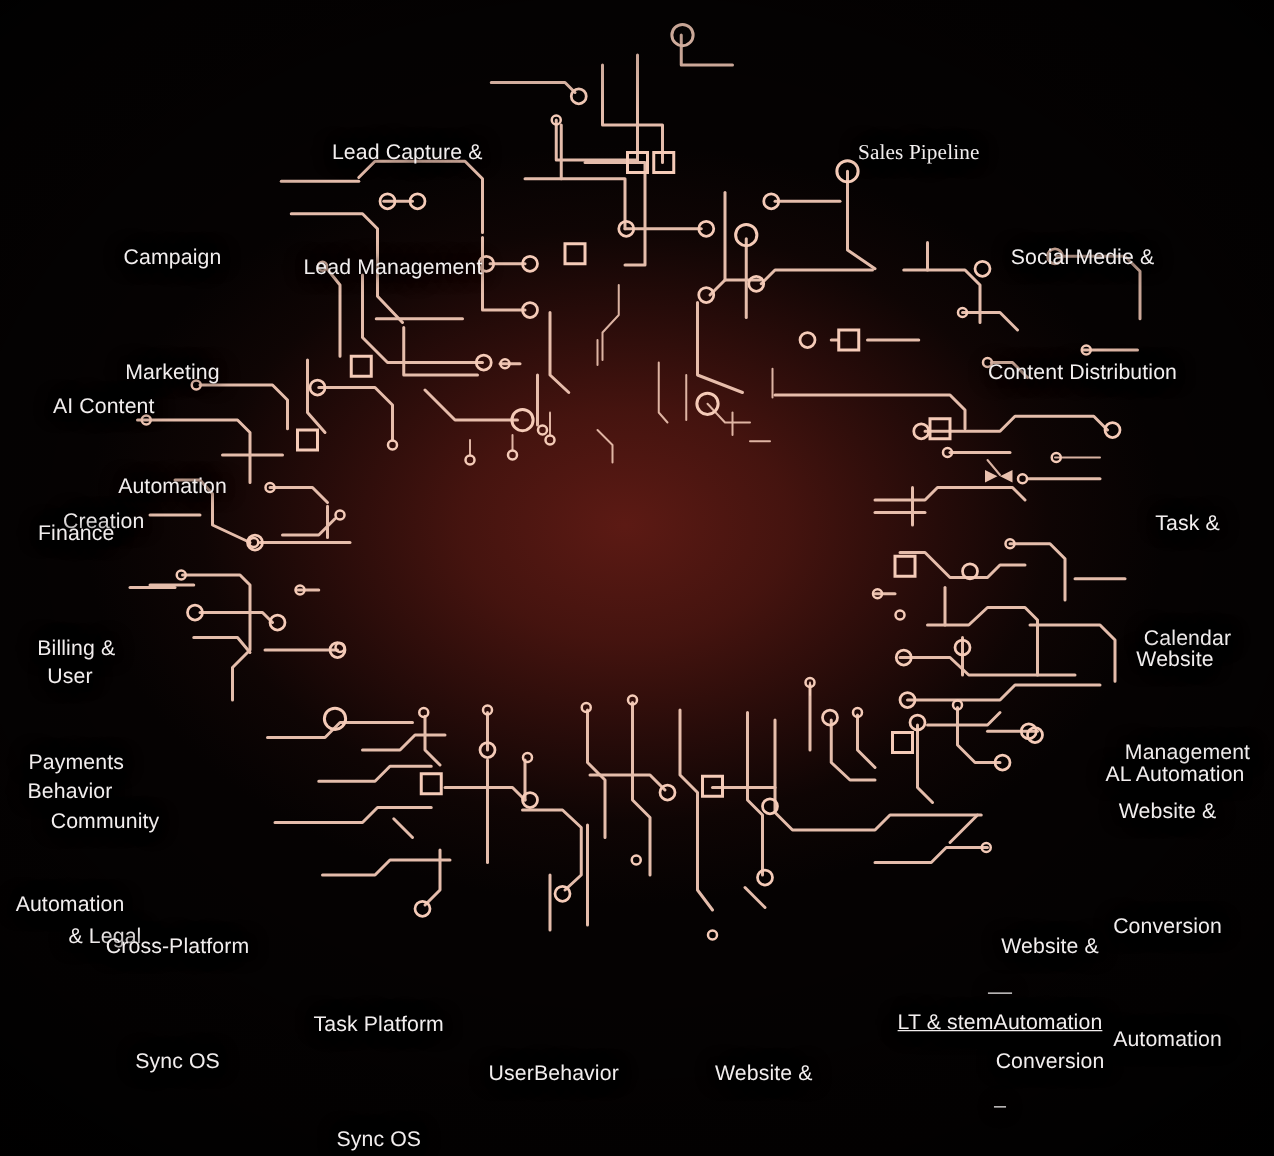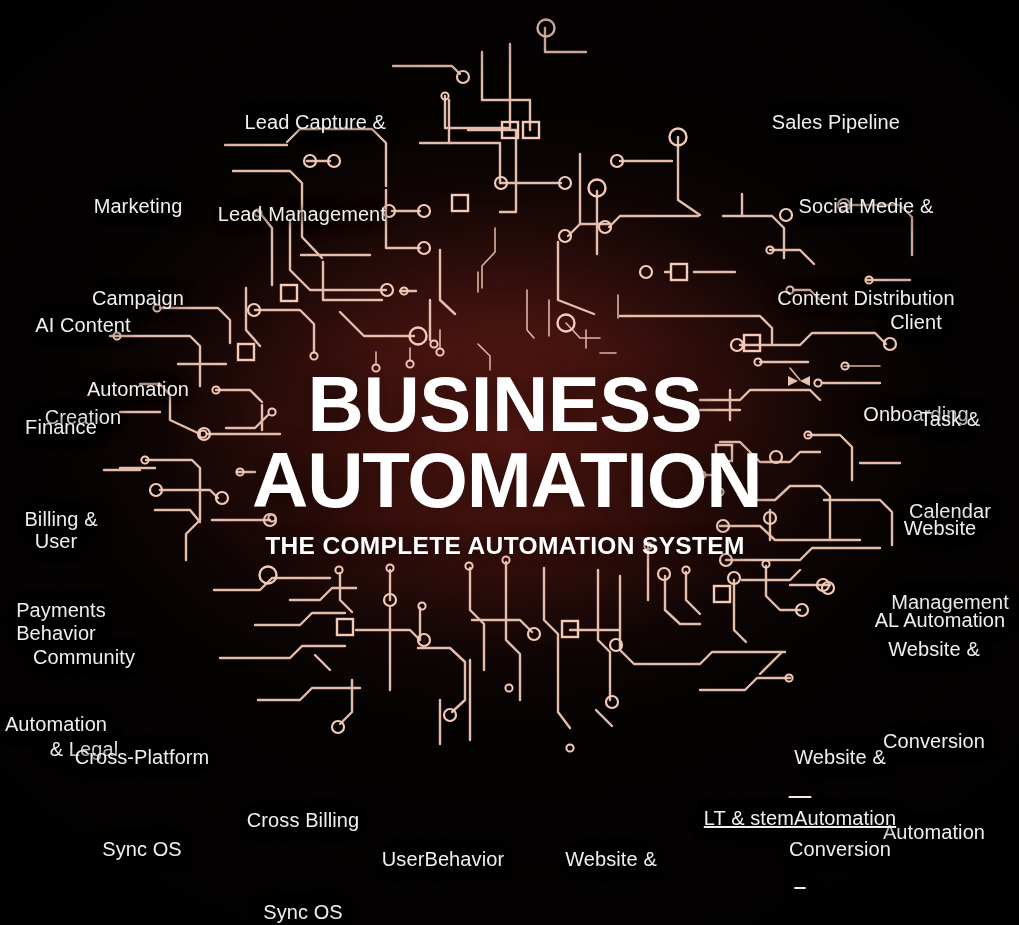--- a/index.html
+++ b/index.html
@@ -46,27 +46,27 @@
   #circuit {
     position: absolute;
     left: 0; top: 0;
     width: 1019px; height: 925px;
   }
 
   
   .label {
     position: absolute;
     color: #f2eeee;
-    font-size: 20px;
+    font-size: 17px;
     line-height: 30.5px;
     letter-spacing: 0.1px;
     white-space: pre;
     text-shadow: 0 0 7px rgba(0,0,0,0.95), 0 0 16px rgba(0,0,0,0.7);
   }
-  .label.ta-left   { text-align: right; }
+  .label.ta-left   { text-align: center; font-family: Liberation Serif, serif; }
   .label.ta-right  { text-align: right; }
   .label.ta-center { text-align: center; }
 
   
   #hero {
     position: absolute;
     left: 252px;
     top: 366px;
     width: 506px;
     text-align: center;
@@ -352,55 +352,46 @@
       <use href="#pad-sm" x="766" y="564"></use>
       <use href="#pad-md" x="802" y="610"></use>
       <use href="#pad-md" x="823" y="585"></use>
       <use href="#pad-sm" x="789" y="678"></use>
       <use href="#pad-sm" x="509" y="688"></use>
     </g>
   </svg>
 
   <div id="vignette"></div>
 
-  <div id="hero">
-    <div class="hero-line line1">BUSINESS</div>
-    <div class="hero-line line2">AUTOMATION</div>
-    <div class="hero-sub">THE COMPLETE AUTOMATION SYSTEM</div>
-  </div>
 
   <div class="label ta-right" style="left:56px; top:46px; width:330px;">
     <div>Lead Capture &amp;</div>
     <div>Lead Management</div>
   </div>
 
   <div class="label ta-left" style="left:570px; top:46px; width:330px;">
     <div>Sales Pipeline</div>
   </div>
 
   <div class="label ta-center" style="left:22px; top:130px; width:232px;">
+    <div>Campaign</div>
     <div>Marketing</div>
-    <div>Campaign</div>
     <div>Automation</div>
   </div>
 
   <div class="label ta-center" style="left:710px; top:130px; width:312px;">
     <div>Social Medie &amp;</div>
     <div>Content Distribution</div>
   </div>
 
   <div class="label ta-center" style="left:-2px; top:249px; width:170px;">
     <div>AI Content</div>
     <div>Creation</div>
   </div>
 
-  <div class="label ta-center" style="left:812px; top:246px; width:208px;">
-    <div>Client</div>
-    <div>Onboarding</div>
-  </div>
 
   <div class="label ta-center" style="left:-4px; top:351px; width:130px;">
     <div>Finance</div>
     <div>Billing &amp;</div>
     <div>Payments</div>
   </div>
 
   <div class="label ta-center" style="left:874px; top:343px; width:152px;">
     <div>Task &amp;</div>
     <div>Calendar</div>
@@ -438,21 +429,21 @@
     <div>Website &amp;</div>
     <div>Conversion</div>
     
   </div>
 
   <div class="label ta-center" style="left:676px; top:742px; width:248px;text-decoration:underline;">
     <div>LT &amp; stemAutomation</div>
   </div>
 
   <div class="label ta-center" style="left:206px; top:744px; width:194px;">
-    <div>Cross Billing</div>
+    <div>Task Platform</div>
     <div>Sync OS</div>
   </div>
 
   <div class="label ta-center" style="left:356px; top:783px; width:174px;">
     <div>UserBehavior</div>
     
   </div>
 
   <div class="label ta-center" style="left:524px; top:783px; width:174px;">
     <div>Website &amp;</div>

